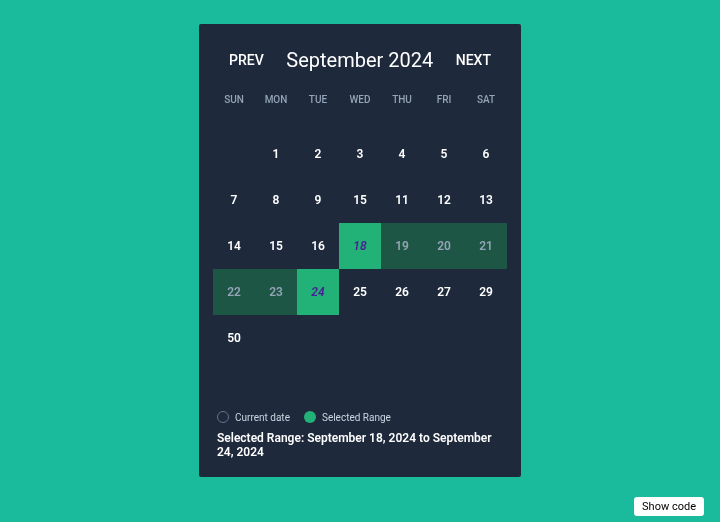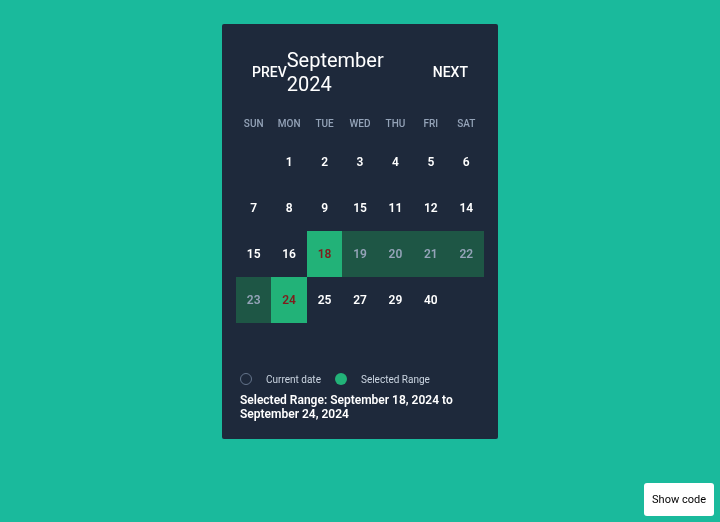--- a/index.html
+++ b/index.html
@@ -13,21 +13,21 @@
       width: 720px;
       height: 522px;
       display: flex;
       justify-content: center;
       align-items: flex-start;
       padding-top: 24px;
       position: relative;
     }
     .calendar {
       background-color: #1e293b;
-      width: 276px;
+      width: 322px;
       padding: 20px 14px 18px 14px;
       border-radius: 2px;
     }
     .header {
       display: flex;
       justify-content: space-between;
       align-items: center;
       padding: 4px 16px 18px 16px;
     }
     .nav-btn {
@@ -41,21 +41,21 @@
     }
     .month-title {
       color: #ffffff;
       font-size: 20px;
       font-weight: 400;
     }
     .weekdays {
       display: grid;
       grid-template-columns: repeat(7, 1fr);
       gap: 0;
-      margin-bottom: 6px;
+      margin-bottom: 22px;
     }
     .weekday {
       color: #94a3b8;
       font-size: 10px;
       font-weight: 500;
       text-align: center;
       padding: 4px 0;
     }
     .days {
       display: grid;
@@ -76,33 +76,34 @@
     .day.empty {
       cursor: default;
     }
     .day.in-range {
       background-color: #1e5645;
       color: #94a3b8;
       text-align: right;
     }
     .day.range-end {
       background-color: #22b278;
-      color: #7f1d1d;
+      color: #4c1d95;
+      font-style: italic;
     }
     .legend {
       display: flex;
       align-items: center;
       gap: 14px;
       margin-top: 50px;
       padding: 0 4px;
     }
     .legend-item {
       display: flex;
       align-items: center;
-      gap: 14px;
+      gap: 6px;
     }
     .legend-dot {
       width: 12px;
       height: 12px;
       border-radius: 50%;
     }
     .legend-dot.current {
       border: 1.5px solid #64748b;
       background: transparent;
     }
@@ -116,25 +117,25 @@
     .range-text {
       color: #ffffff;
       font-size: 12px;
       font-weight: 600;
       margin-top: 8px;
       padding: 0 4px;
     }
     .show-code {
       position: absolute;
       bottom: 6px;
-      right: 6px;
+      right: 16px;
       background-color: #ffffff;
       color: #000000;
       font-size: 11px;
-      padding: 10px 8px;
+      padding: 3px 8px;
       border-radius: 3px;
       cursor: pointer;
       border: none;
       font-family: inherit;
     }
   </style>
 </head>
 <body>
 
 <div class="calendar">
@@ -159,34 +160,36 @@
       <div class="day">3</div>
       <div class="day">4</div>
       <div class="day">5</div>
       <div class="day">6</div>
       <div class="day">7</div>
       <div class="day">8</div>
       <div class="day">9</div>
       <div class="day">15</div>
       <div class="day">11</div>
       <div class="day">12</div>
+      <div class="day">13</div>
       <div class="day">14</div>
       <div class="day">15</div>
       <div class="day">16</div>
       <div class="day range-end">18</div>
       <div class="day in-range">19</div>
       <div class="day in-range">20</div>
       <div class="day in-range">21</div>
       <div class="day in-range">22</div>
       <div class="day in-range">23</div>
       <div class="day range-end">24</div>
       <div class="day">25</div>
+      <div class="day">26</div>
       <div class="day">27</div>
       <div class="day">29</div>
-      <div class="day">40</div>
+      <div class="day">50</div>
     </div>
   <div class="legend">
     <div class="legend-item">
       <span class="legend-dot current"></span>
       <span class="legend-label">Current date</span>
     </div>
     <div class="legend-item">
       <span class="legend-dot selected"></span>
       <span class="legend-label">Selected Range</span>
     </div>

